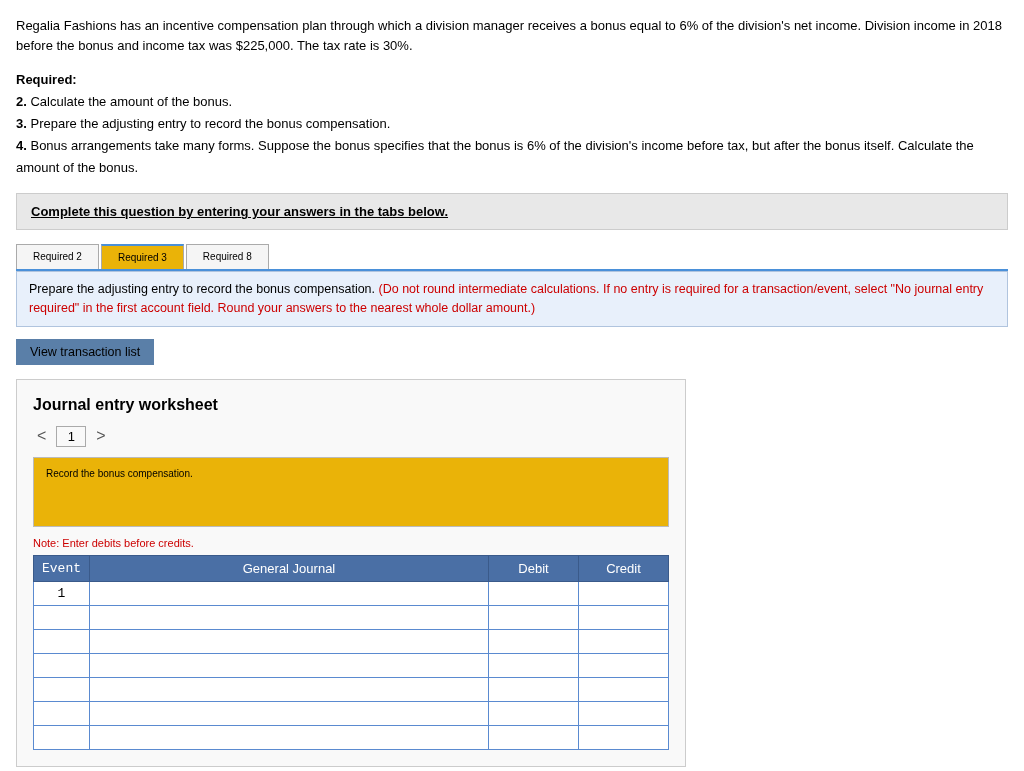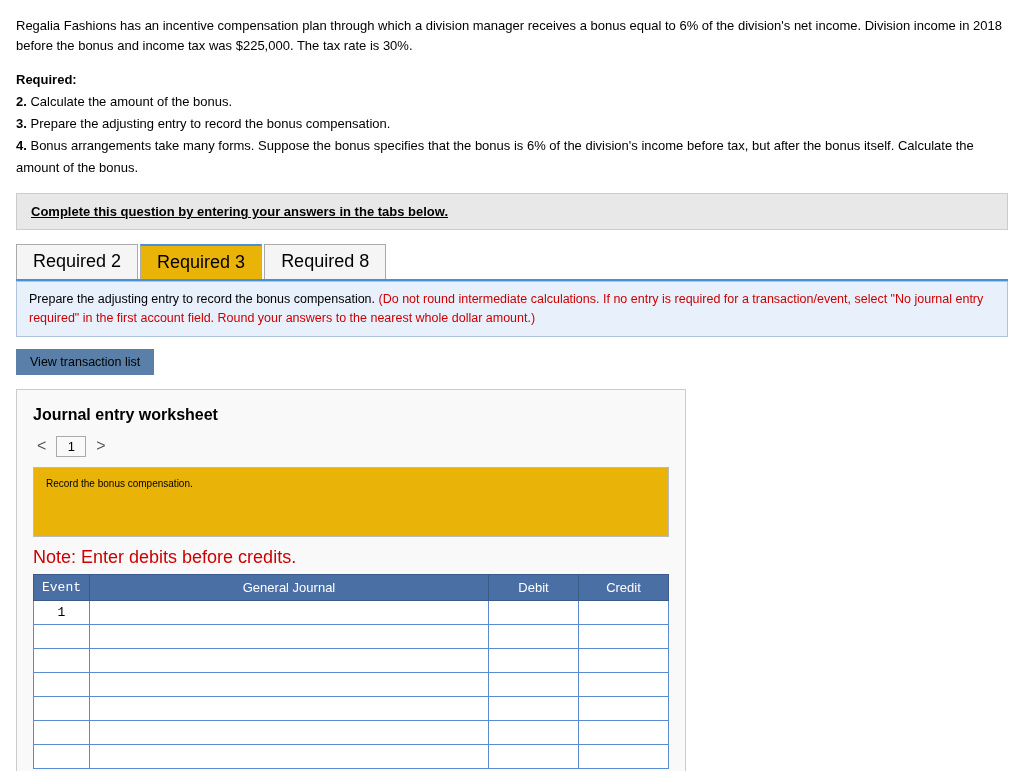--- a/index.html
+++ b/index.html
@@ -33,21 +33,21 @@
       display: flex;
       border-bottom: 2px solid #4a90d9;
       margin-bottom: 0;
     }
     .tab {
       padding: 6px 16px;
       border: 1px solid #aaa;
       border-bottom: none;
       cursor: pointer;
       background: #f5f5f5;
-      font-size: 18px;
+      font-size: 10px;
       margin-right: 2px;
     }
     .tab.active {
       background: #eab308;
       border-top: 2px solid #4a90d9;
       font-weight: normal;
     }
     .instruction-box {
       background: #e8f0fb;
       border: 1px solid #b0c4de;
@@ -103,21 +103,21 @@
     .description-box {
       border: 1px solid #bbb;
       background: #eab308;
       padding: 10px 12px;
       min-height: 70px;
       margin-bottom: 10px;
       font-size: 10px;
     }
     .note-text {
       color: #cc0000;
-      font-size: 18px;
+      font-size: 11px;
       margin-bottom: 6px;
     }
     .journal-table {
       width: 100%;
       border-collapse: collapse;
       font-size: 13px;
     }
     .journal-table th {
       background: #4a6fa5;
       color: #fff;

